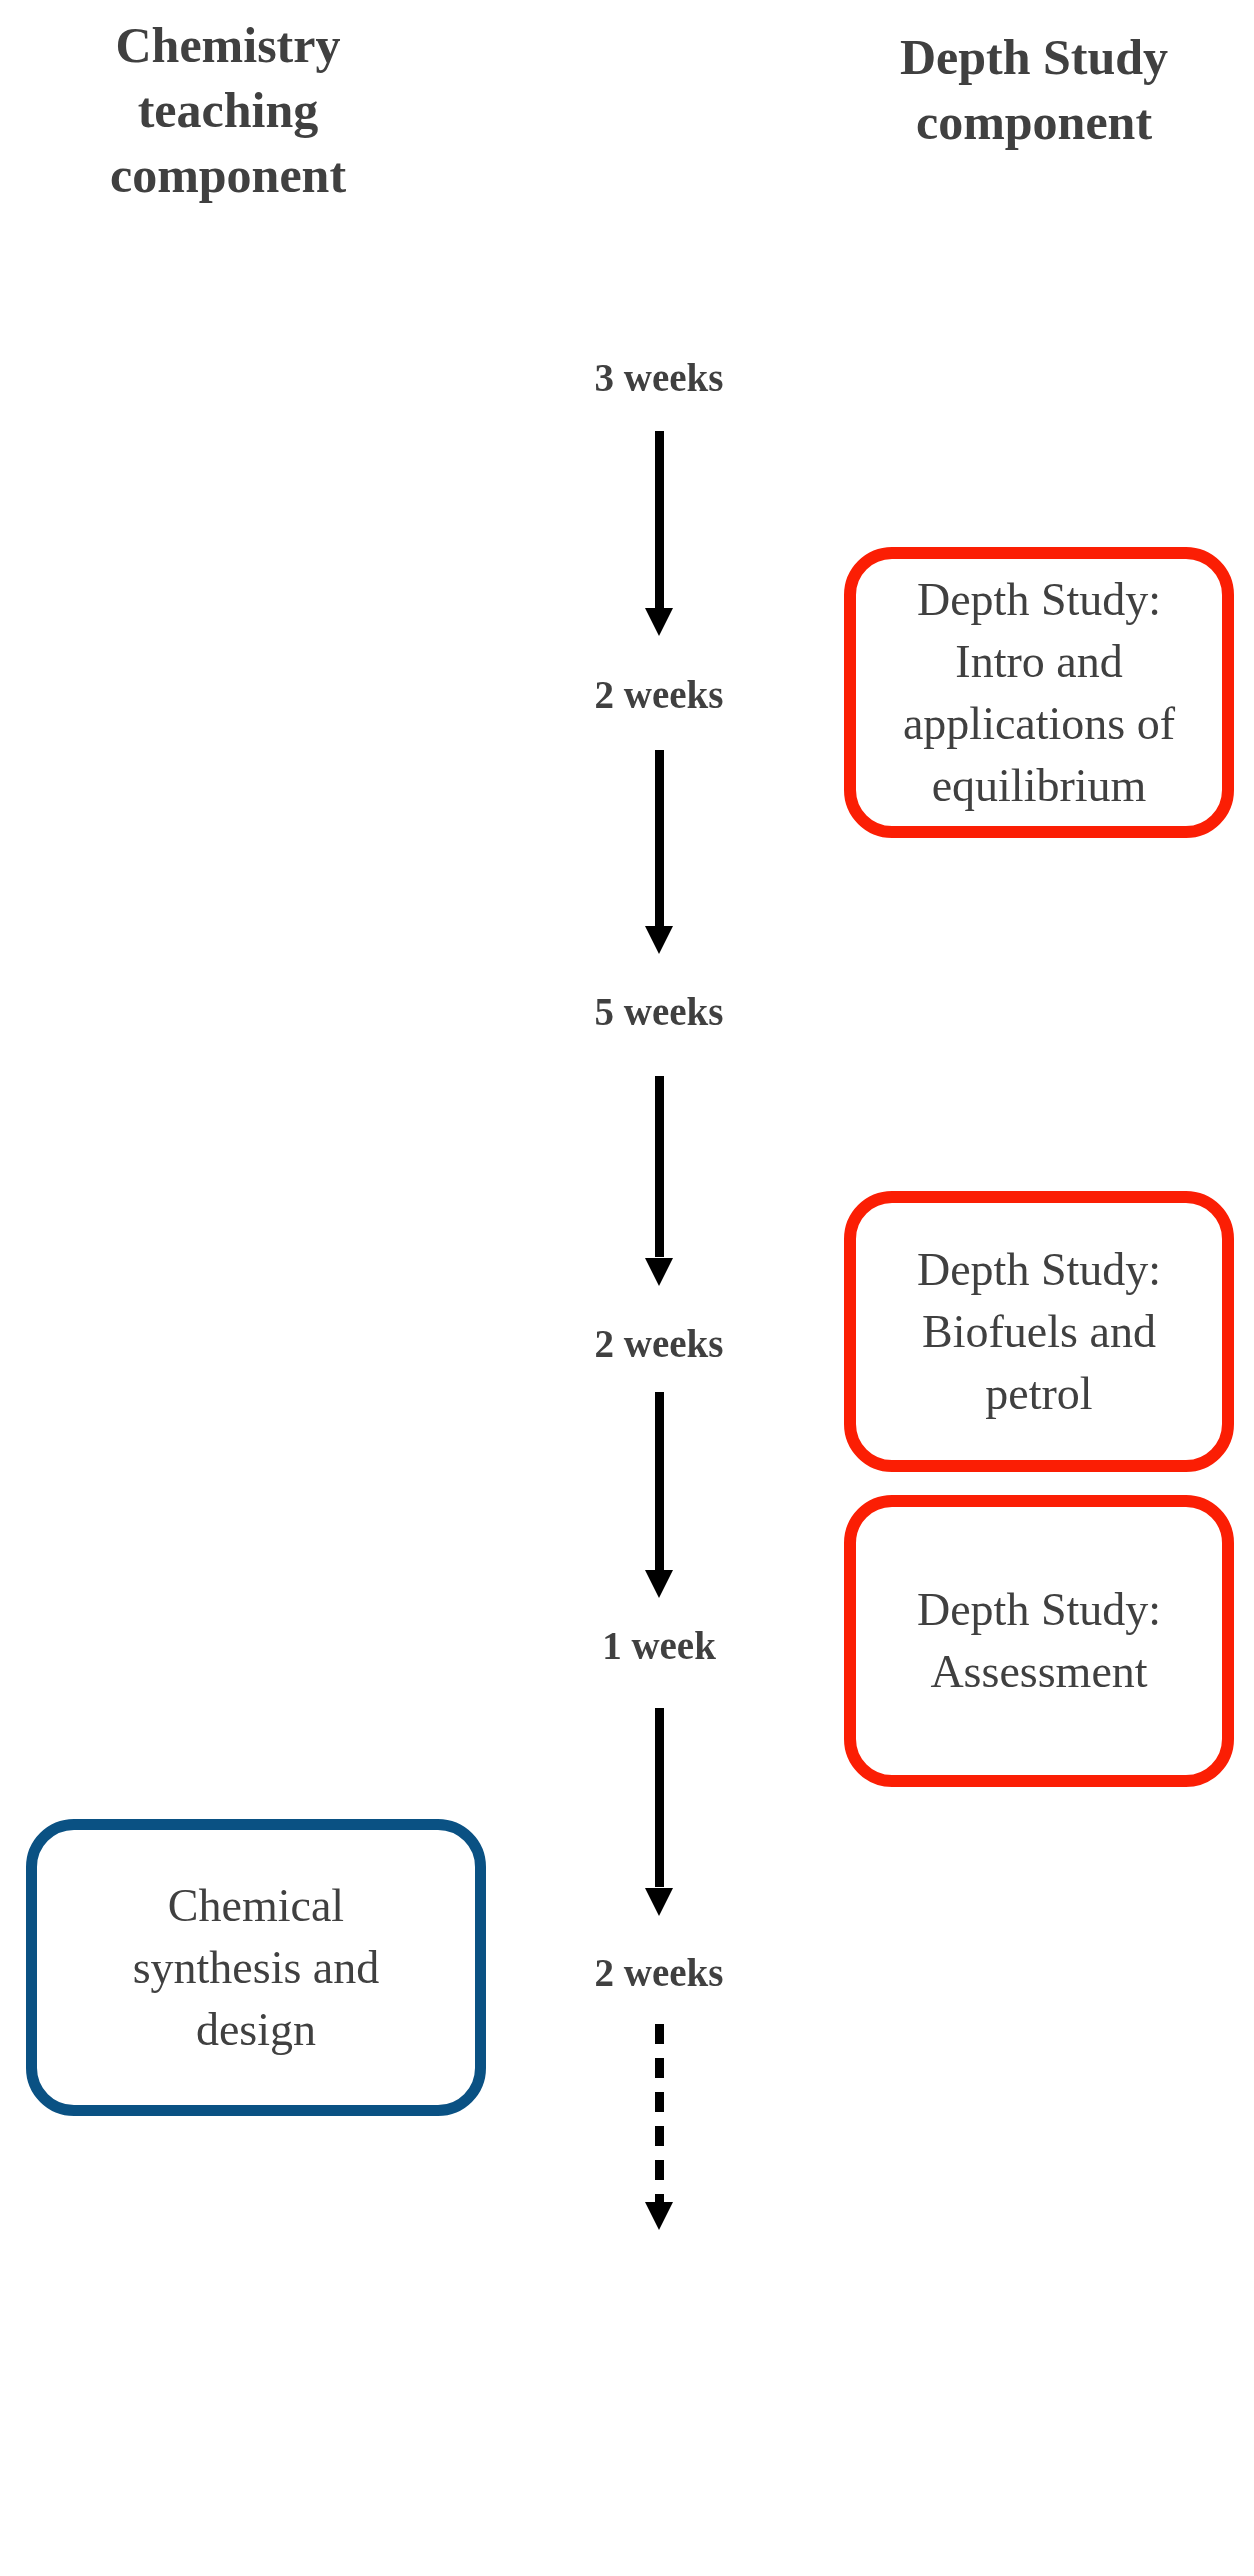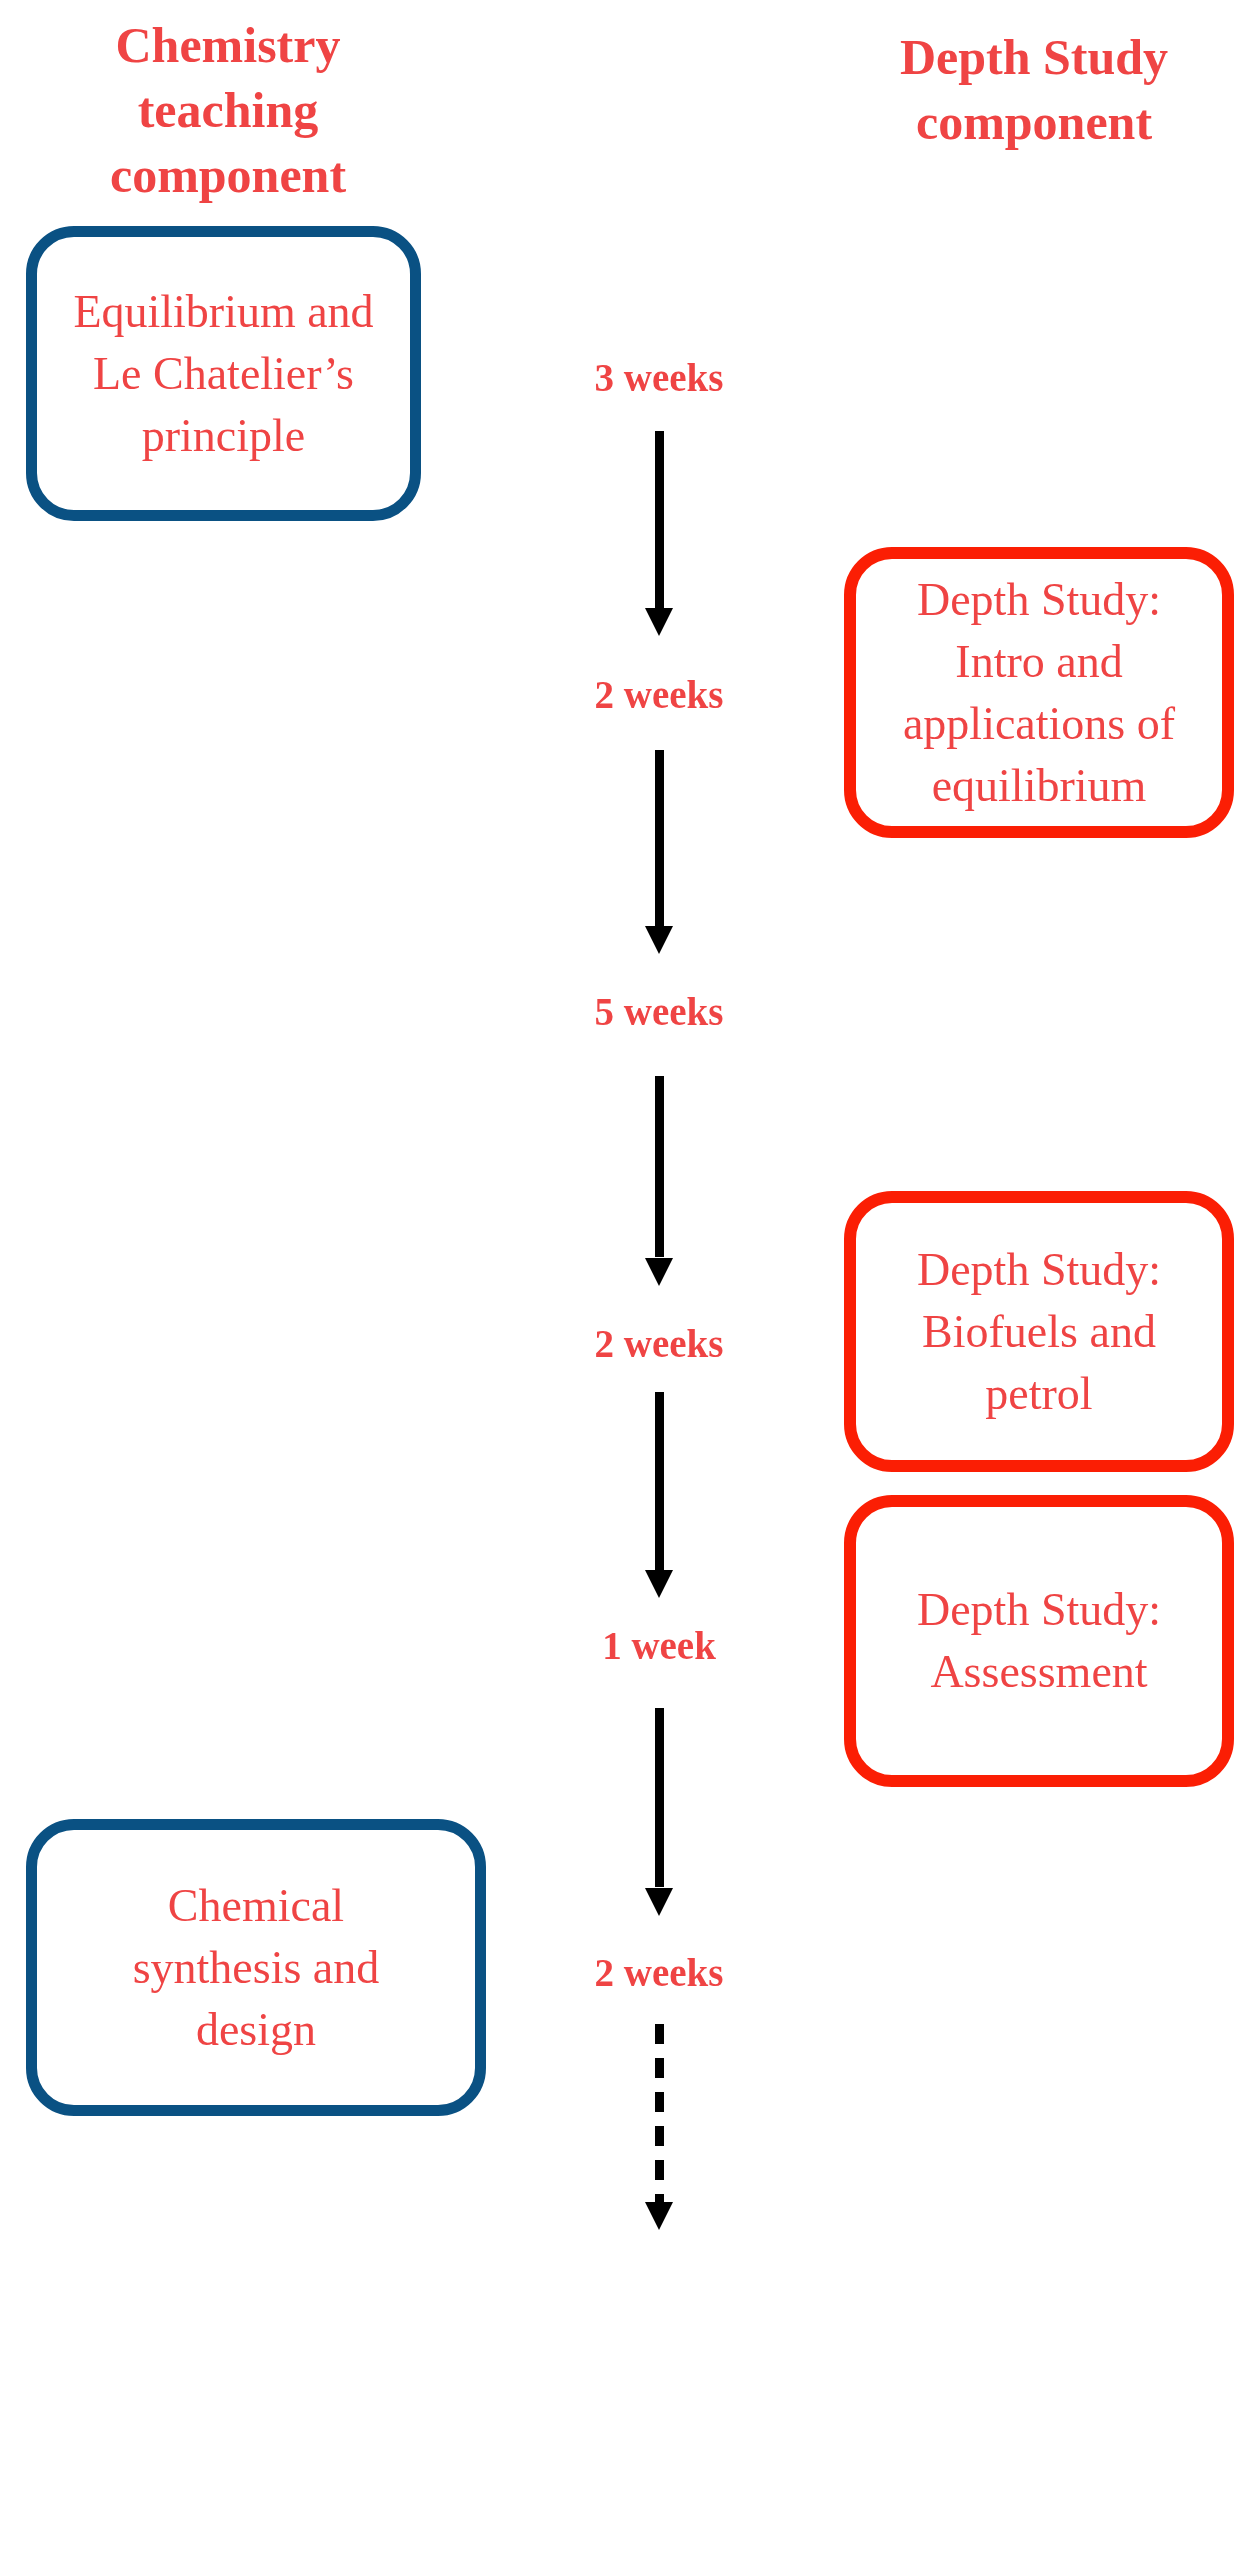--- a/index.html
+++ b/index.html
@@ -2,21 +2,21 @@
 <html style="font-size:14.7px"><head>
 <meta charset="utf-8">
 <style>
   html, body { margin: 0; padding: 0; background: #ffffff; }
   .canvas {
     position: relative;
     width: 1255px;
     height: 2576px;
     background: #ffffff;
     font-family: "Liberation Serif", "DejaVu Serif", serif;
-    color: #ef4444;
+    color: #404040;
     overflow: hidden;
   }
   .prelines { white-space: pre-line; }
 
   .col-header {
     position: absolute;
     width: 414px;
     font-size: 50px;
     font-weight: bold;
     line-height: 65px;
@@ -74,25 +74,20 @@
 </head>
 <body>
 
 <div class="canvas">
 
   <div class="col-header prelines" style="left:21px; top:13px;">Chemistry teaching
 component</div>
   <div class="col-header prelines" style="left:827px; top:13px;margin-top:12px;">Depth Study
 component</div>
 
-  <div class="flowbox blue" style="left:26px; top:226px; width:395px; height:295px;">
-    <span class="prelines">Equilibrium and
-Le Chatelier’s
-principle</span>
-  </div>
   <div class="flowbox blue" style="left:26px; top:1819px; width:460px; height:297px;">
     <span class="prelines">Chemical
 synthesis and
 design</span>
   </div>
 
   <div class="flowbox red" style="left:844px; top:547px; width:390px; height:291px;">
     <span class="prelines">Depth Study:
 Intro and
 applications of

